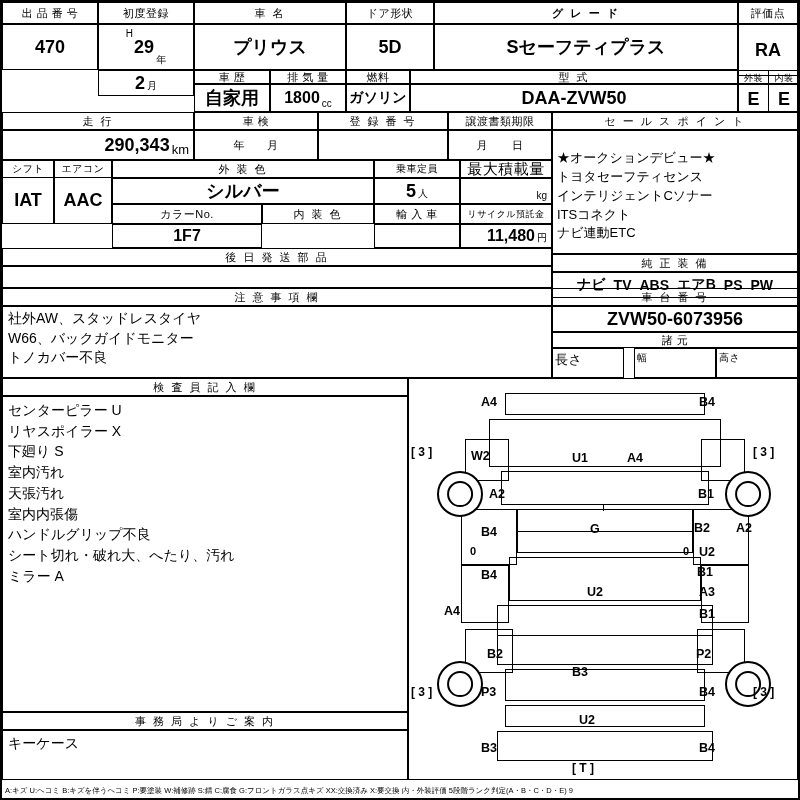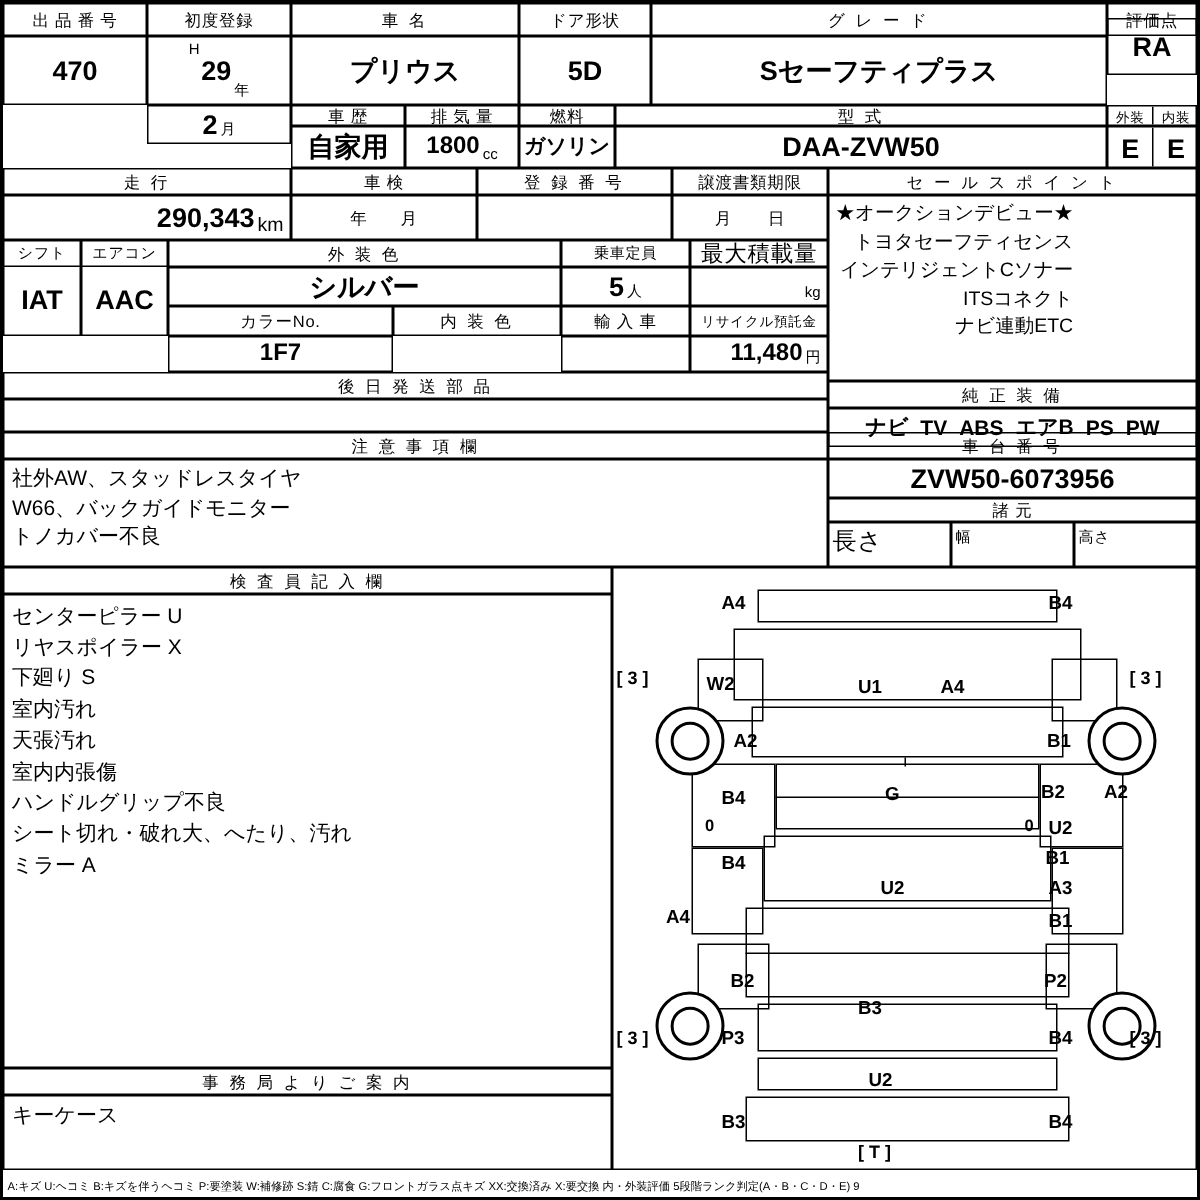--- a/index.html
+++ b/index.html
@@ -84,35 +84,35 @@
 </style>
 </head>
 <body>
 
 <div class="sheet">
 
   <div class="c lbl" style="left:0;top:0;width:96px;height:22px;">出 品 番 号</div>
   <div class="c lbl" style="left:96px;top:0;width:96px;height:22px;">初度登録</div>
   <div class="c lbl-sp" style="left:192px;top:0;width:152px;height:22px;">車 名</div>
   <div class="c lbl" style="left:344px;top:0;width:88px;height:22px;">ドア形状</div>
-  <div class="c lbl-sp" style="left:432px;top:0;width:304px;height:22px;">グ レ ー ド</div>
+  <div class="c lbl-sp" style="left:432px;top:0;width:304px;height:22px;font-weight:bold;">グ レ ー ド</div>
   <div class="c lbl" style="left:736px;top:0;width:60px;height:22px;">評価点</div>
 
   <div class="c val-l" style="left:0;top:22px;width:96px;height:46px;">470</div>
 
   <div class="c" style="left:96px;top:22px;width:96px;height:46px;">
     <span class="sup">H</span>
     <span class="val-l">29</span>
     <span class="sub">年</span>
   </div>
 
   <div class="c val-l" style="left:192px;top:22px;width:152px;height:46px;">プリウス</div>
   <div class="c val-l" style="left:344px;top:22px;width:88px;height:46px;">5D</div>
   <div class="c val-l" style="left:432px;top:22px;width:304px;height:46px;">Sセーフティプラス</div>
-  <div class="c val-l" style="left:736px;top:10px;width:60px;height:38px;">RA</div>
+  <div class="c val-l" style="left:736px;top:22px;width:60px;height:52px;">RA</div>
 
   <div class="c" style="left:96px;top:68px;width:96px;height:26px;">
     <span class="val-m">2</span>
     <span class="sub">月</span>
   </div>
   <div class="c lbl" style="left:192px;top:68px;width:76px;height:14px;">車 歴</div>
   <div class="c lbl" style="left:268px;top:68px;width:76px;height:14px;">排 気 量</div>
   <div class="c lbl" style="left:344px;top:68px;width:64px;height:14px;">燃料</div>
   <div class="c lbl-sp" style="left:408px;top:68px;width:328px;height:14px;">型 式</div>
   <div class="c" style="left:736px;top:68px;width:60px;height:14px;padding:0;">
@@ -179,21 +179,21 @@
   <div class="c right" style="left:458px;top:222px;width:92px;height:24px;">
     <span class="val-s">11,480</span>
     <span class="sub">円</span>
   </div>
 
   <div class="c lbl-sp" style="left:0;top:246px;width:550px;height:18px;">後 日 発 送 部 品</div>
   <div class="c" style="left:0;top:264px;width:550px;height:22px;"></div>
 
   <div class="c lbl-sp" style="left:550px;top:110px;width:246px;height:18px;">セ ー ル ス ポ イ ン ト</div>
   <div class="c" style="left:550px;top:128px;width:246px;height:124px;padding:0;align-items:flex-start;justify-content:flex-start;">
-    <div class="sales" style="position:relative;padding:2px 4px;text-align:right;">
+    <div class="sales" style="position:relative;padding:18px 4px;">
       <div>★オークションデビュー★</div>
       <div>トヨタセーフティセンス</div>
       <div>インテリジェントCソナー</div>
       <div>ITSコネクト</div>
       <div>ナビ連動ETC</div>
     </div>
   </div>
   <div class="c lbl-sp" style="left:550px;top:252px;width:246px;height:18px;">純 正 装 備</div>
   <div class="c" style="left:550px;top:270px;width:246px;height:26px;gap:8px;font-size:14px;font-weight:bold;">
     <span>ナビ</span>
@@ -209,21 +209,21 @@
     <div class="note" style="position:relative;padding:2px 5px;">
       <div>社外AW、スタッドレスタイヤ</div>
       <div>W66、バックガイドモニター</div>
       <div>トノカバー不良</div>
     </div>
   </div>
 
   <div class="c lbl-sp" style="left:550px;top:286px;width:246px;height:18px;">車 台 番 号</div>
   <div class="c val-m" style="left:550px;top:304px;width:246px;height:26px;">ZVW50-6073956</div>
   <div class="c lbl" style="left:550px;top:330px;width:246px;height:16px;">諸 元</div>
-  <div class="c lbl" style="left:550px;top:346px;width:82px;height:30px;font-size:16px;align-items:flex-start;justify-content:flex-start;padding:2px;">長さ</div>
+  <div class="c lbl" style="left:550px;top:346px;width:72px;height:30px;font-size:13px;align-items:flex-start;justify-content:flex-start;padding:2px;">長さ</div>
   <div class="c lbl" style="left:632px;top:346px;width:82px;height:30px;font-size:10px;align-items:flex-start;justify-content:flex-start;padding:2px;">幅</div>
   <div class="c lbl" style="left:714px;top:346px;width:82px;height:30px;font-size:10px;align-items:flex-start;justify-content:flex-start;padding:2px;">高さ</div>
 
   <div class="c lbl-sp" style="left:0;top:376px;width:406px;height:18px;">検 査 員 記 入 欄</div>
   <div class="c" style="left:0;top:394px;width:406px;height:316px;padding:0;align-items:flex-start;justify-content:flex-start;">
     <div class="insp" style="position:relative;padding:3px 5px;">
       <div>センターピラー U</div>
       <div>リヤスポイラー X</div>
       <div>下廻り S</div>
       <div>室内汚れ</div>

